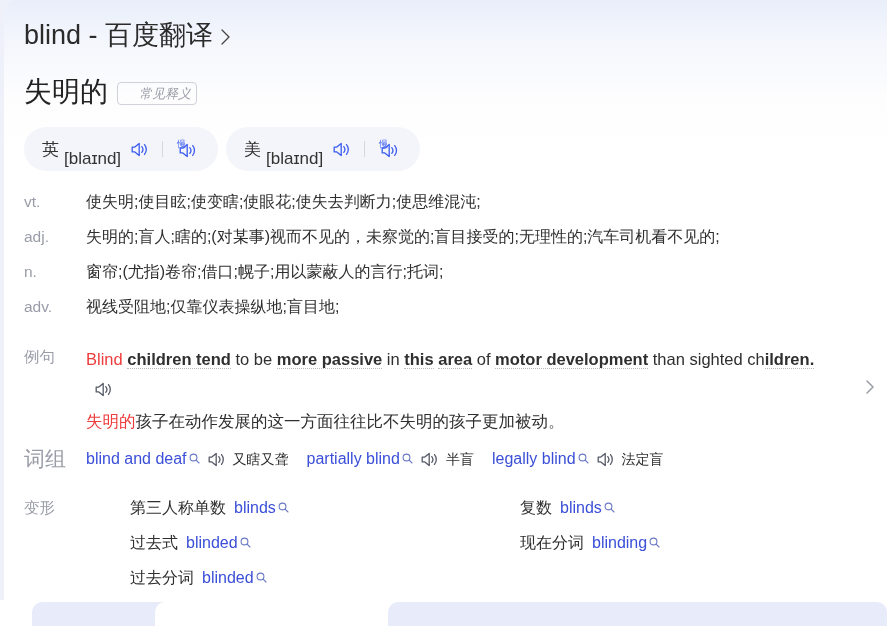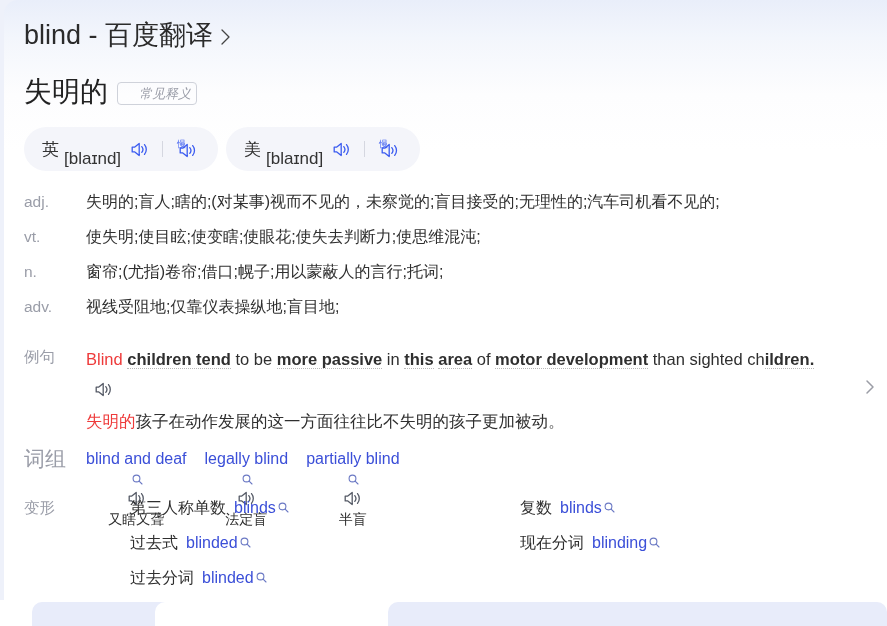--- a/index.html
+++ b/index.html
@@ -266,21 +266,20 @@
   .phrase-items {
     display: flex;
     align-items: center;
     flex-wrap: wrap;
     gap: 0px;
   }
   .phrase-item {
     display: flex;
     align-items: center;
     margin-right: 18px;
-    flex-direction: column;
   }
   .phrase-en {
     color: #3b4fd8;
     font-size: 16px;
     line-height: 24px;
     cursor: pointer;
     white-space: nowrap;
   }
   .mag {
     width: 11px;
@@ -429,26 +428,26 @@
             <path d="M16.7 6.6 a7.6 7.6 0 0 1 0 9.8" fill="none" stroke="#3b5cf0" stroke-width="1.3" stroke-linecap="round"></path>
             <text x="1" y="8" font-size="9" fill="#3b5cf0" font-family="'DejaVu Sans', sans-serif">慢</text>
           </svg>
         </span>
       </div>
 
     </div>
 
     <div class="defs">
       <div class="def-row">
+        <span class="def-pos">vt.</span>
+        <span class="def-text">使失明;使目眩;使变瞎;使眼花;使失去判断力;使思维混沌;</span>
+      </div>
+      <div class="def-row">
         <span class="def-pos">adj.</span>
         <span class="def-text">失明的;盲人;瞎的;(对某事)视而不见的，未察觉的;盲目接受的;无理性的;汽车司机看不见的;</span>
-      </div>
-      <div class="def-row">
-        <span class="def-pos">vt.</span>
-        <span class="def-text">使失明;使目眩;使变瞎;使眼花;使失去判断力;使思维混沌;</span>
       </div>
       <div class="def-row">
         <span class="def-pos">n.</span>
         <span class="def-text">窗帘;(尤指)卷帘;借口;幌子;用以蒙蔽人的言行;托词;</span>
       </div>
       <div class="def-row">
         <span class="def-pos">adv.</span>
         <span class="def-text">视线受阻地;仅靠仪表操纵地;盲目地;</span>
       </div>
     </div>
@@ -492,53 +491,53 @@
             <svg width="19" height="17" viewBox="0 0 19 17">
               <path d="M2.2 6.1 h2.6 L9.2 2.4 v12.2 L4.8 10.9 H2.2 Z" fill="none" stroke="#555a66" stroke-width="1.3" stroke-linejoin="round"></path>
               <path d="M11.8 5.6 a4.6 4.6 0 0 1 0 5.8" fill="none" stroke="#555a66" stroke-width="1.3" stroke-linecap="round"></path>
               <path d="M14.5 3.6 a7.6 7.6 0 0 1 0 9.8" fill="none" stroke="#555a66" stroke-width="1.3" stroke-linecap="round"></path>
             </svg>
           </span>
           <span class="phrase-cn">又瞎又聋</span>
         </span>
 
         <span class="phrase-item">
-          <span class="phrase-en">legally blind</span>
+          <span class="phrase-en">partially blind</span>
           <span class="mag">
             <svg width="11" height="11" viewBox="0 0 11 11">
               <circle cx="4.5" cy="4.5" r="3.4" fill="none" stroke="#6b79c4" stroke-width="1.1"></circle>
               <path d="M7.1 7.1 L10 10" stroke="#6b79c4" stroke-width="1.1" stroke-linecap="round"></path>
             </svg>
           </span>
           <span class="spk phrase-spk">
             <svg width="19" height="17" viewBox="0 0 19 17">
               <path d="M2.2 6.1 h2.6 L9.2 2.4 v12.2 L4.8 10.9 H2.2 Z" fill="none" stroke="#555a66" stroke-width="1.3" stroke-linejoin="round"></path>
               <path d="M11.8 5.6 a4.6 4.6 0 0 1 0 5.8" fill="none" stroke="#555a66" stroke-width="1.3" stroke-linecap="round"></path>
               <path d="M14.5 3.6 a7.6 7.6 0 0 1 0 9.8" fill="none" stroke="#555a66" stroke-width="1.3" stroke-linecap="round"></path>
             </svg>
           </span>
-          <span class="phrase-cn">法定盲</span>
+          <span class="phrase-cn">半盲</span>
         </span>
 
         <span class="phrase-item">
-          <span class="phrase-en">partially blind</span>
+          <span class="phrase-en">legally blind</span>
           <span class="mag">
             <svg width="11" height="11" viewBox="0 0 11 11">
               <circle cx="4.5" cy="4.5" r="3.4" fill="none" stroke="#6b79c4" stroke-width="1.1"></circle>
               <path d="M7.1 7.1 L10 10" stroke="#6b79c4" stroke-width="1.1" stroke-linecap="round"></path>
             </svg>
           </span>
           <span class="spk phrase-spk">
             <svg width="19" height="17" viewBox="0 0 19 17">
               <path d="M2.2 6.1 h2.6 L9.2 2.4 v12.2 L4.8 10.9 H2.2 Z" fill="none" stroke="#555a66" stroke-width="1.3" stroke-linejoin="round"></path>
               <path d="M11.8 5.6 a4.6 4.6 0 0 1 0 5.8" fill="none" stroke="#555a66" stroke-width="1.3" stroke-linecap="round"></path>
               <path d="M14.5 3.6 a7.6 7.6 0 0 1 0 9.8" fill="none" stroke="#555a66" stroke-width="1.3" stroke-linecap="round"></path>
             </svg>
           </span>
-          <span class="phrase-cn">半盲</span>
+          <span class="phrase-cn">法定盲</span>
         </span>
 
       </div>
     </div>
 
     <div class="infl-row">
       <span class="infl-label">变形</span>
       <div class="infl-grid">
 
         <span class="infl-cell">

